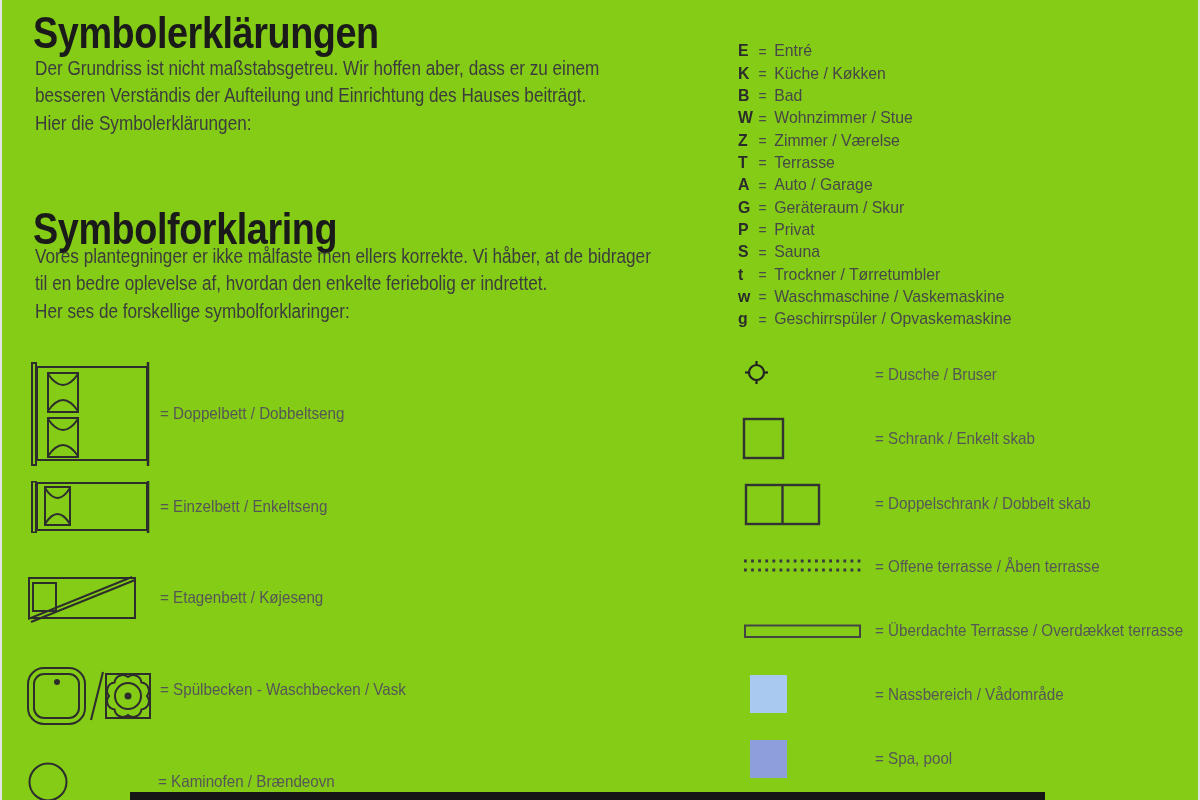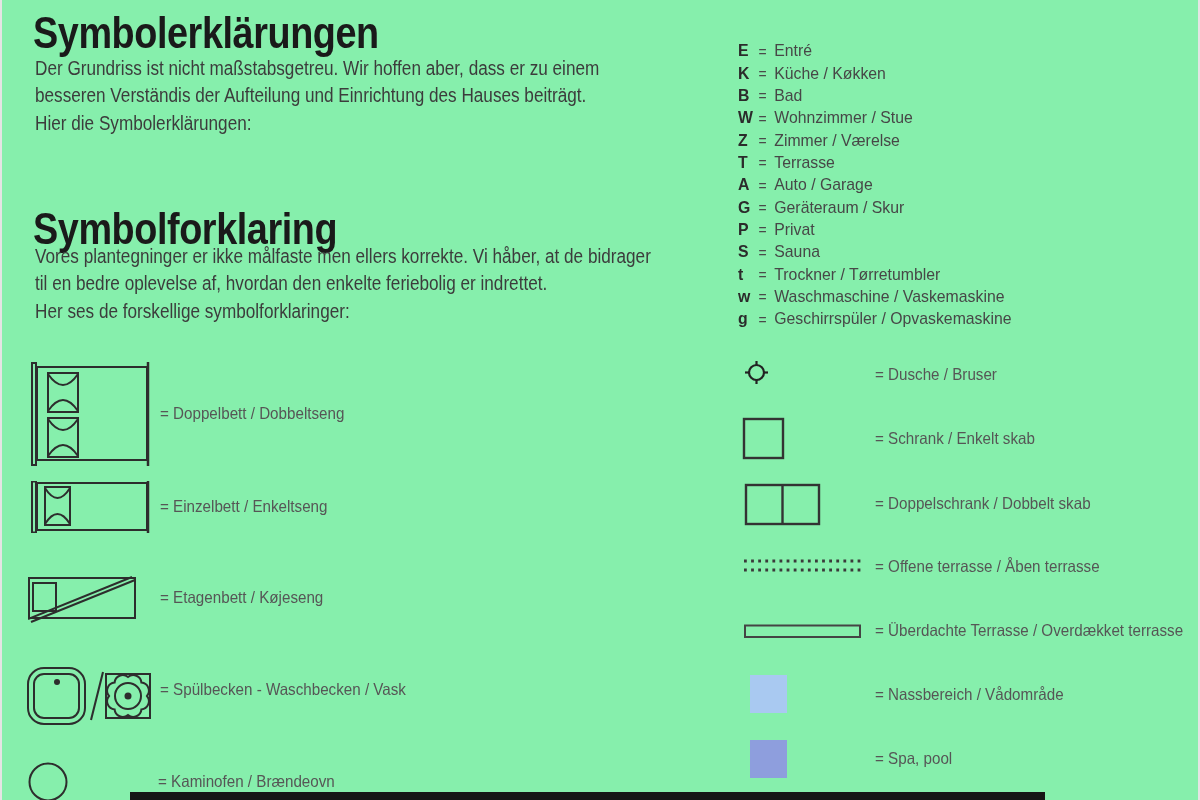--- a/index.html
+++ b/index.html
@@ -1,18 +1,18 @@
 <!DOCTYPE html>
 <html><head>
 <meta charset="utf-8">
 <style>
   html,body{margin:0;padding:0;}
   body{width:1200px;height:800px;overflow:hidden;background:#ffffff;
        font-family:"Liberation Sans","DejaVu Sans",sans-serif;}
-  .page{position:relative;width:1200px;height:800px;overflow:hidden;background:#86efac;}
+  .page{position:relative;width:1200px;height:800px;overflow:hidden;background:#84cc16;}
   .edge{position:absolute;top:0;bottom:0;width:2px;background:#e4e4e4;}
   .h-big{position:absolute;font-size:45px;font-weight:700;color:#1a1a1a;
          transform:scaleX(0.84);transform-origin:left top;letter-spacing:-0.5px;
          white-space:nowrap;line-height:48px;}
   .intro{position:absolute;font-size:19.5px;line-height:27.4px;color:#3c3c3c;
          transform:scaleX(0.88);transform-origin:left top;white-space:nowrap;}
   .sym{position:absolute;}
   .sym svg{display:block;}
   .lbl{position:absolute;font-size:16.5px;color:#565656;white-space:nowrap;
        transform:scaleX(0.92);transform-origin:left center;}

